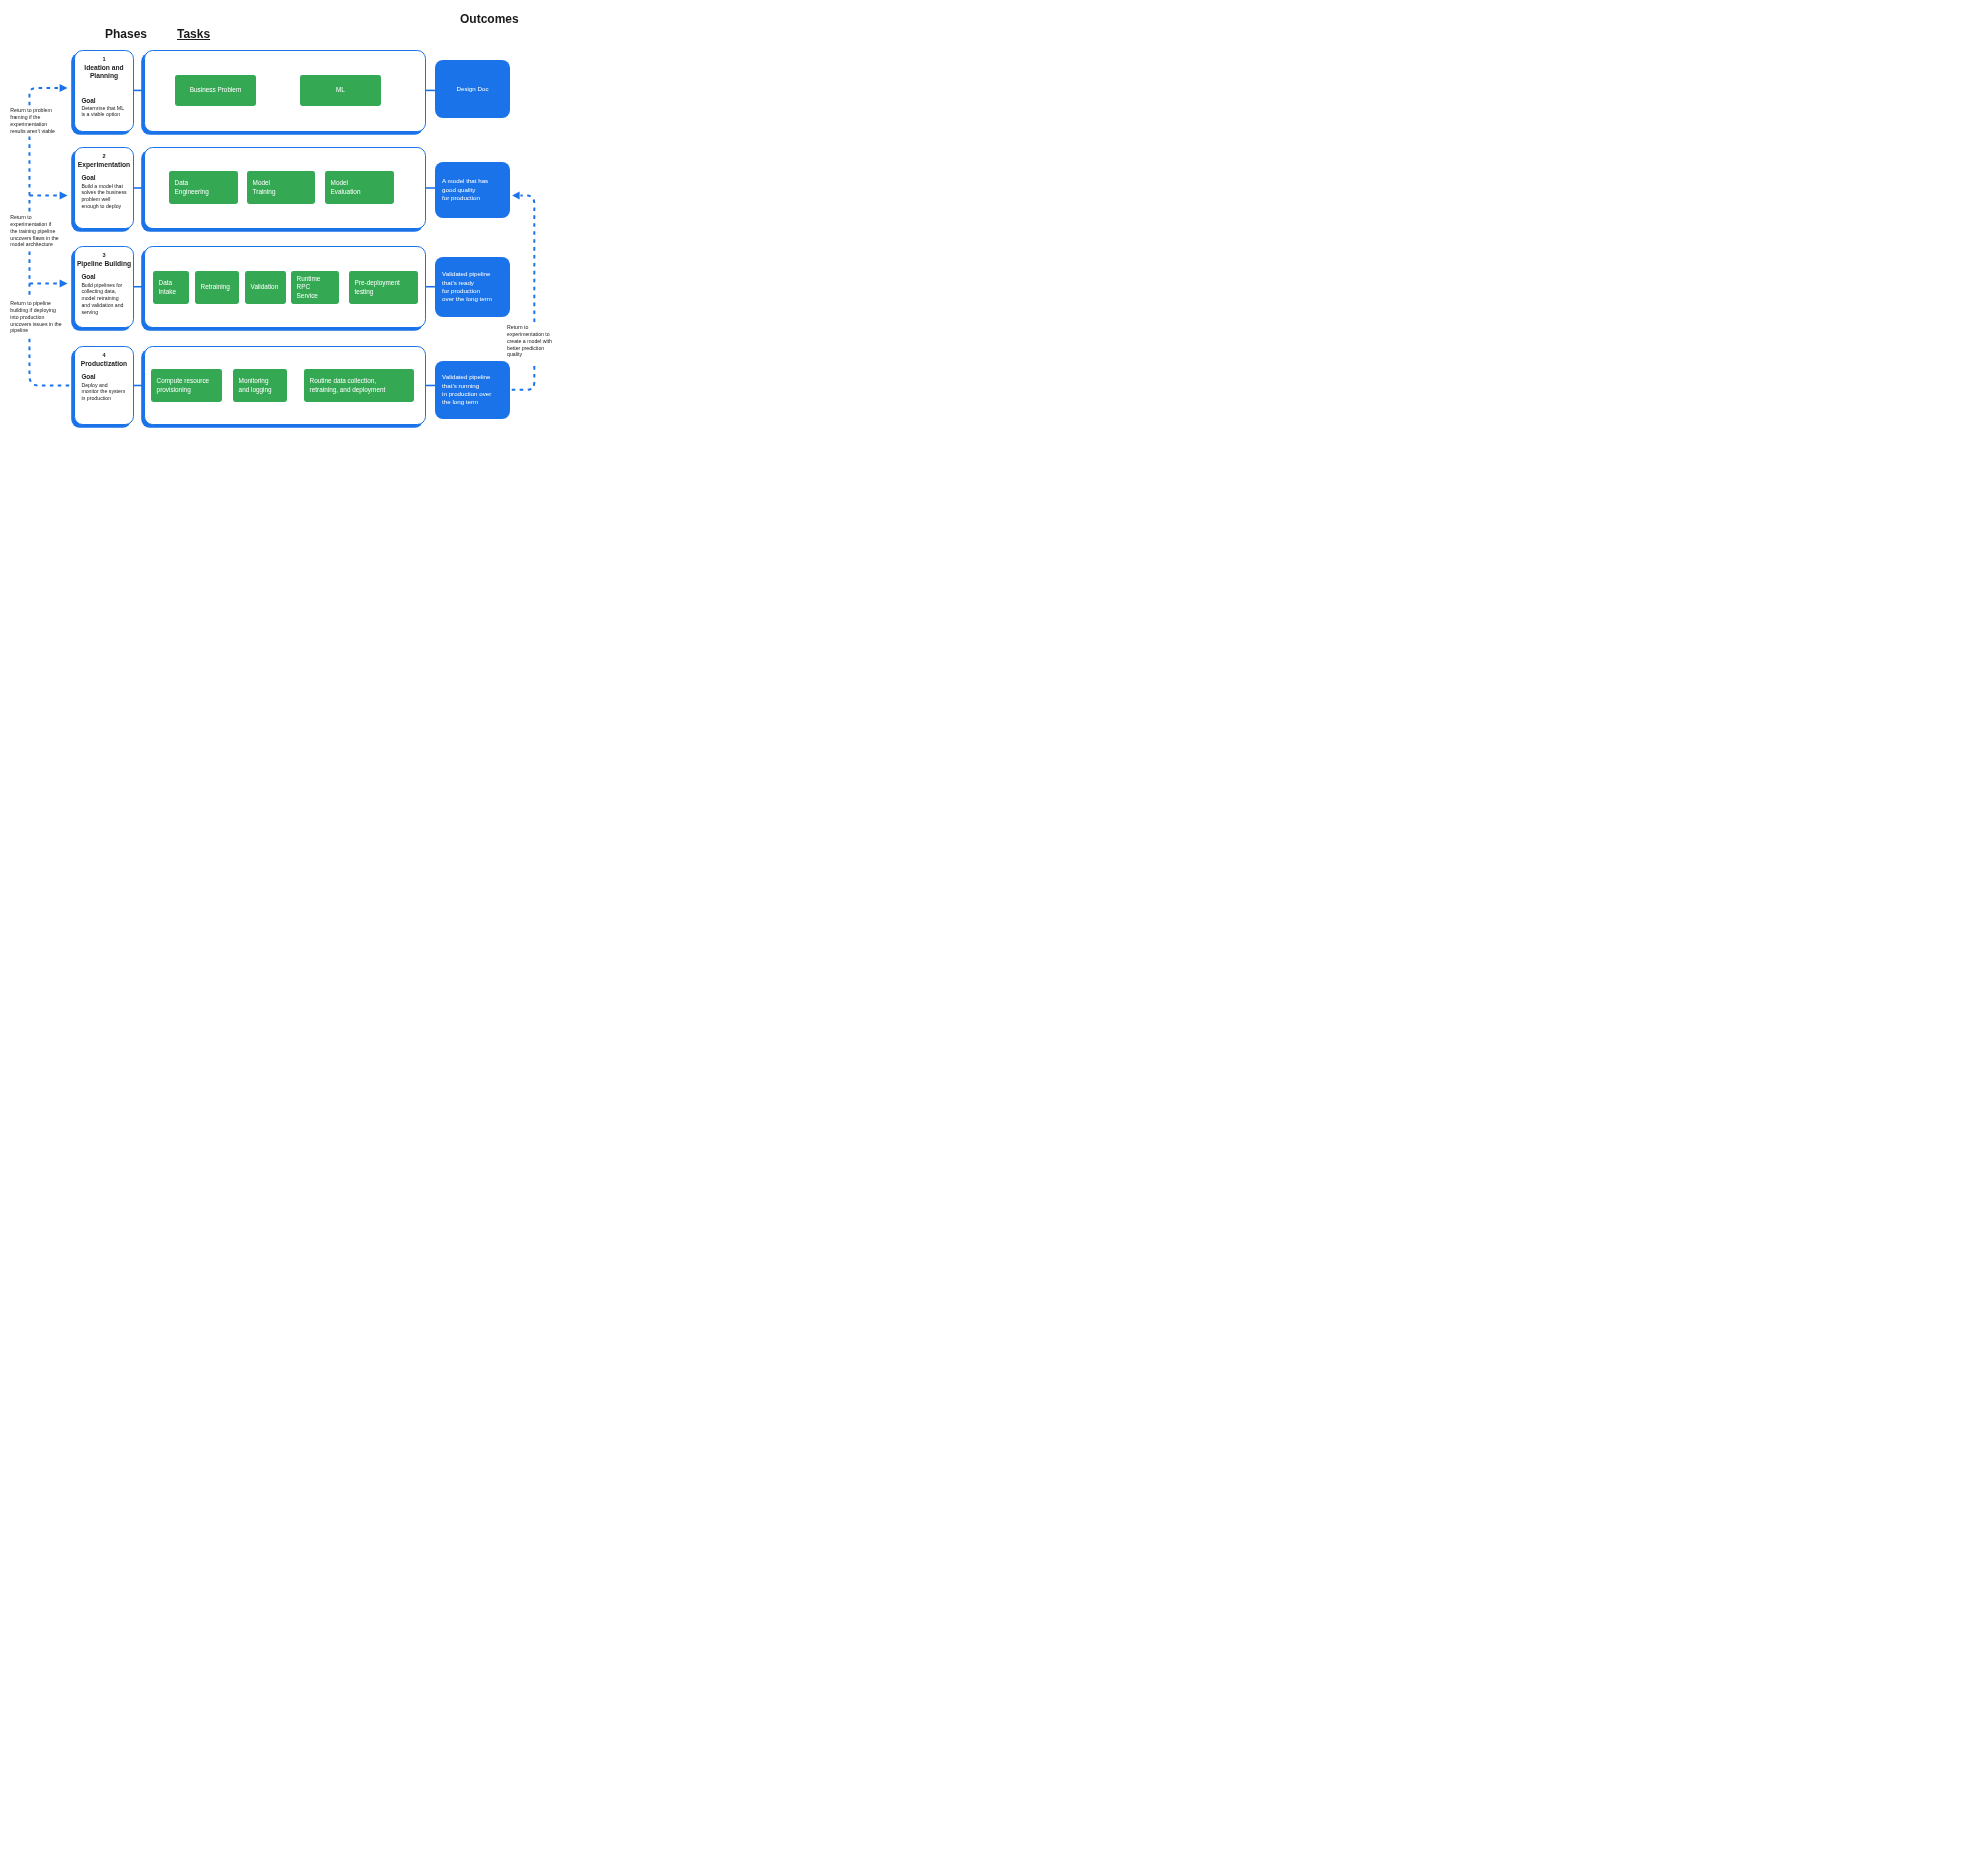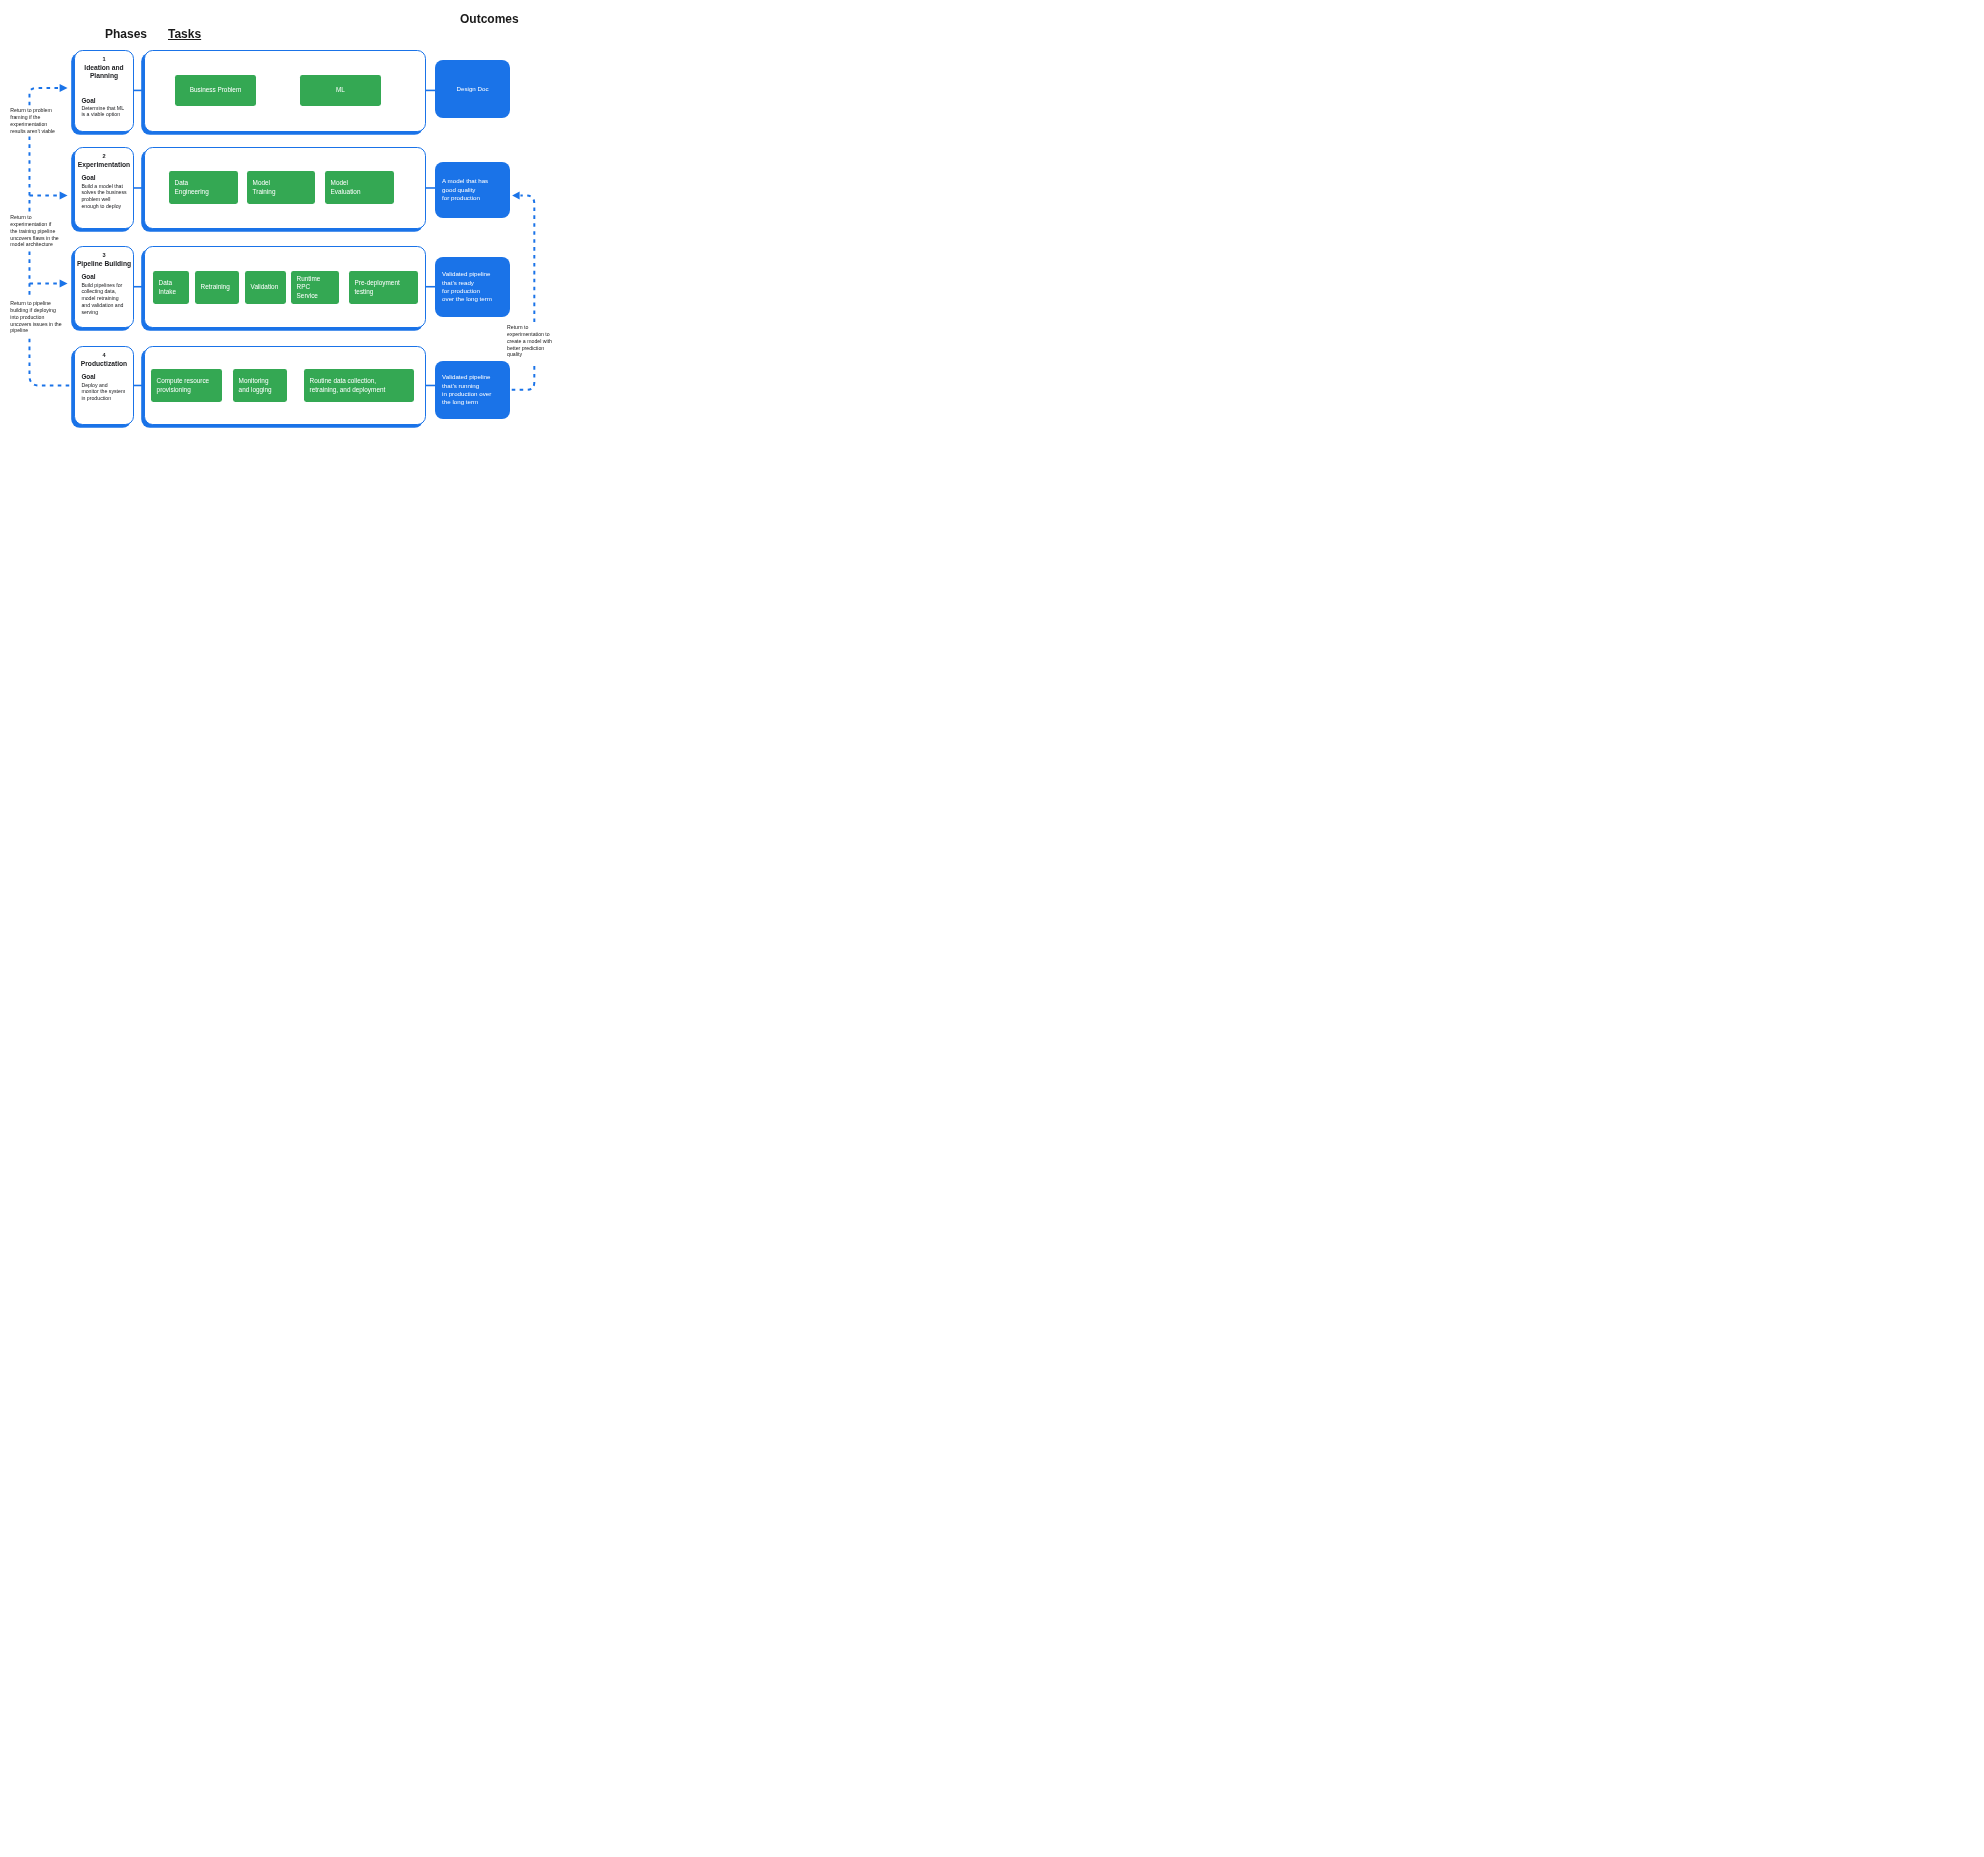--- a/index.html
+++ b/index.html
@@ -132,21 +132,21 @@
     </g>
     <g fill="#1A73E8">
       <polygon points="150,212 150,232 170,222"></polygon>
       <polygon points="150,483 150,503 170,493"></polygon>
       <polygon points="150,705 150,725 170,715"></polygon>
       <polygon points="1310,483 1310,503 1291,493"></polygon>
     </g>
   </svg>
 
   <div class="hdr" style="left:72px; top:27px;">Phases</div>
-  <div class="hdr" style="left:135px; top:27px;text-decoration:underline;">Tasks</div>
+  <div class="hdr" style="left:144px; top:27px;text-decoration:underline;">Tasks</div>
   <div class="hdr" style="left:427px; top:12px;">Outcomes</div>
 
   <div class="card" style="left:74px; top:50px; width:60px; height:82px;">
     <div class="phase-num">1</div>
     <div class="phase-title">Ideation and
 Planning</div>
     <div class="goal-wrap lower">
       <div class="goal-label">Goal</div>
       <div class="goal-text">Determine that ML
 is a viable option</div>

